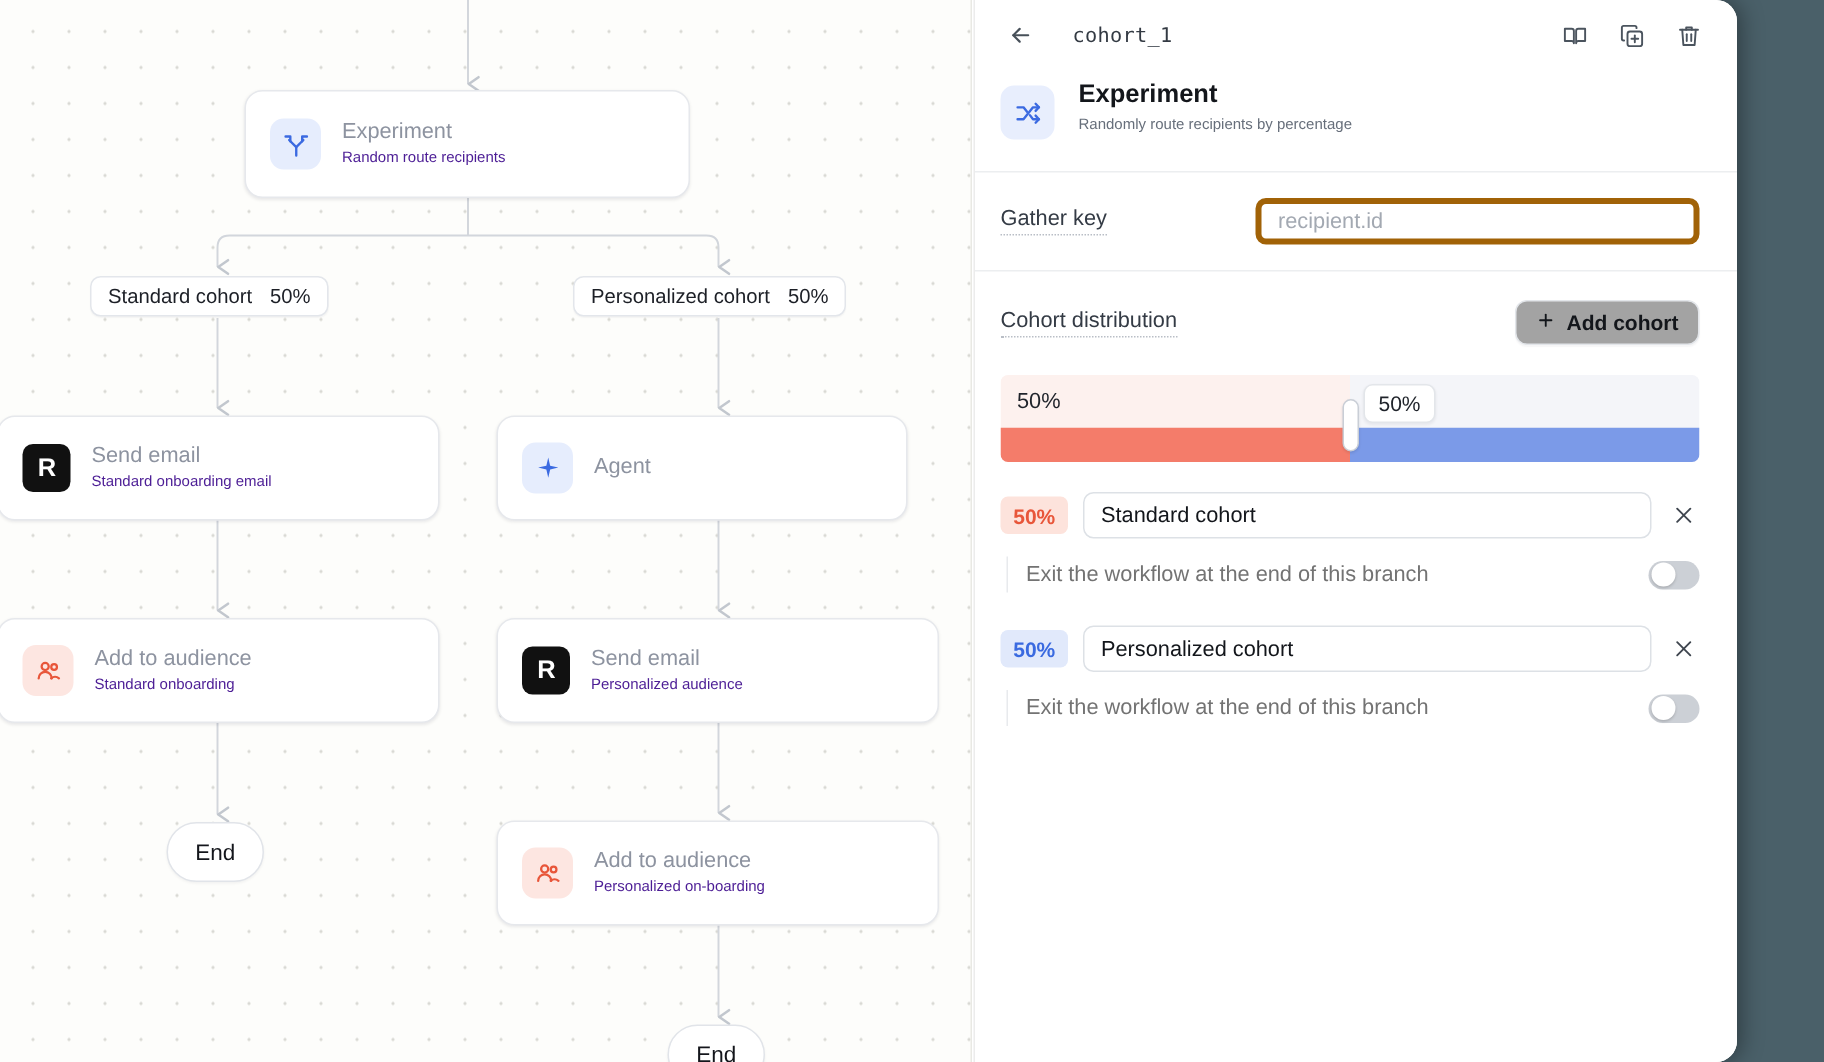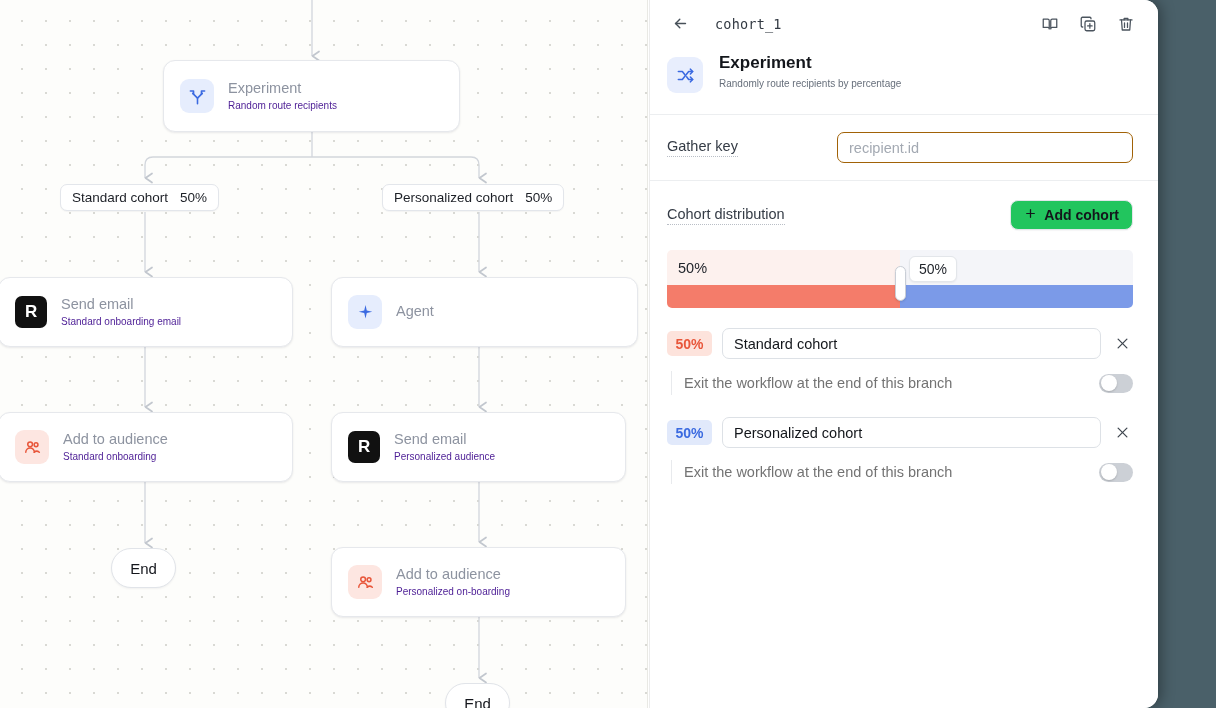--- a/index.html
+++ b/index.html
@@ -142,40 +142,40 @@
     border-bottom: 1px solid #eceef0;
     gap: 10px;
   }
   .field-label {
     font-size: 14.5px; color: #343b45;
     border-bottom: 1px dotted #b9bec6;
     padding-bottom: 2px;
   }
   .txt-input {
     height: 31px;
-    border: 1px solid #a16207;
+    border: 4px solid #a16207;
     border-radius: 7px;
     background: #fff;
     display: flex; align-items: center;
     padding: 0 11px;
     font-size: 14.5px;
     color: #13161b;
   }
   .txt-input.placeholder { color: #a3a9b2; }
 
   .dist-header {
     display: flex; align-items: center;
     padding: 19px 25px 0 17px;
   }
   .btn-add {
     margin-left: auto;
     height: 30px;
     border: 1px solid #e3e6ea;
     border-radius: 8px;
-    background: #22c55e;
+    background: #a3a3a3;
     display: flex; align-items: center; gap: 7px;
     padding: 0 13px;
     font-size: 14px; color: #13161b; font-weight: 600;
     box-shadow: 0 1px 1px rgba(16,24,40,.04);
   }
 
   
   .dist-wrap {
     position: relative;
     margin: 20px 25px 0 17px;
@@ -341,21 +341,21 @@
         <div class="txt">
           <span class="kind">Add to audience</span>
           <span class="name">Standard onboarding</span>
         </div>
       </div>
 
       <div class="end-node" style="left:111px; top:548px; width:65px;">
         <span>End</span>
       </div>
 
-      <div class="node" style="left:331px; top:277px; width:307px; height:70px;">
+      <div class="node" style="left:331px; top:277px; width:274px; height:70px;">
         <div class="ico blue">
           <svg width="19" height="19" viewBox="0 0 24 24" fill="#3b6ae1">
             <path d="M12 2.5 L13.6 9.4 L20.5 11 L13.6 12.6 L12 19.5 L10.4 12.6 L3.5 11 L10.4 9.4 Z"></path>
           </svg>
         </div>
         <div class="txt">
           <span class="kind">Agent</span>
         </div>
       </div>
 

